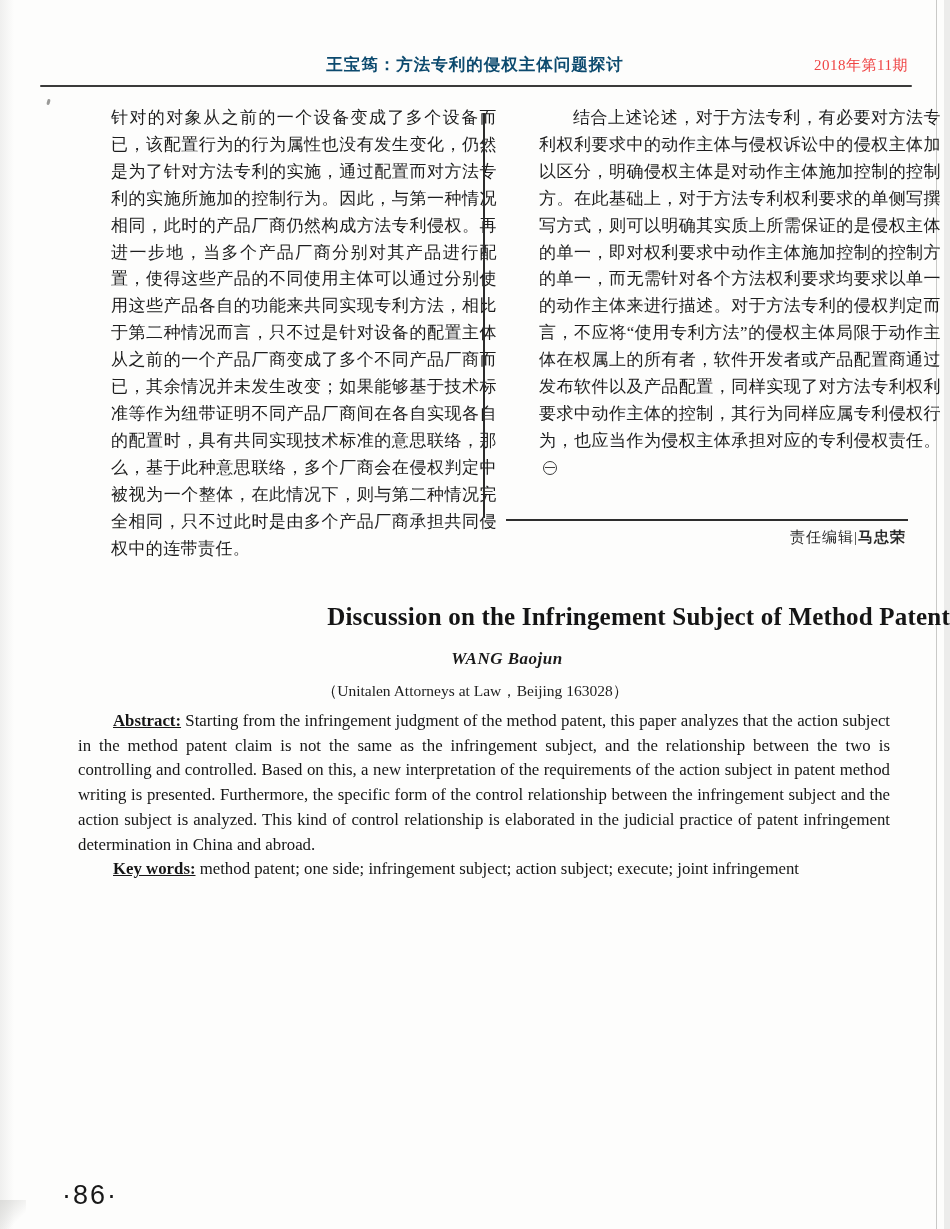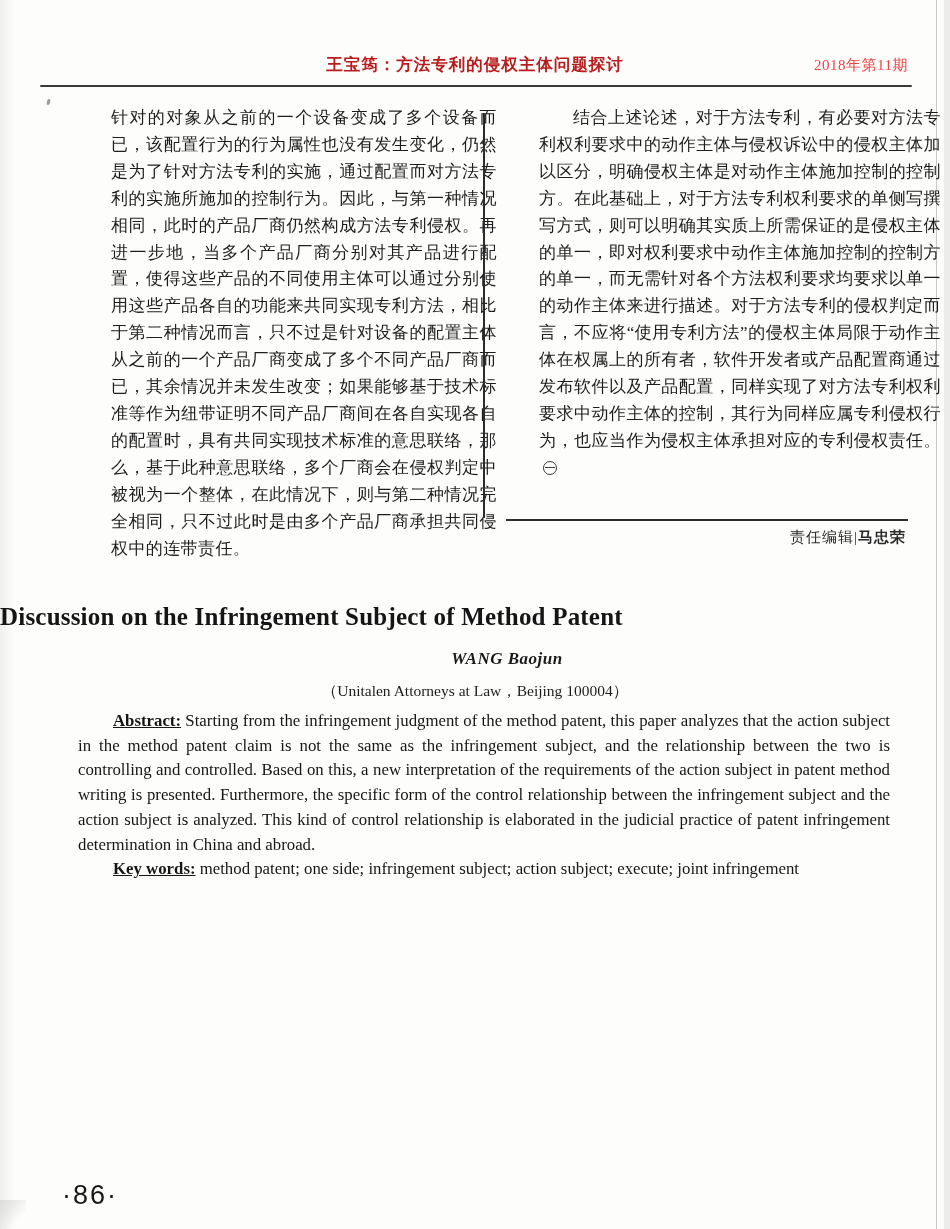--- a/index.html
+++ b/index.html
@@ -29,21 +29,21 @@
     background:linear-gradient(135deg,#dcdcda,rgba(253,253,252,0) 70%);
   }
   .speck{
     position:absolute;left:47px;top:99px;width:3px;height:6px;
     background:#9a9a98;border-radius:2px;transform:rotate(15deg);
   }
   
   .running-title{
     position:absolute;top:54px;left:0;width:100%;
     text-align:center;font-size:16.5px;font-weight:bold;
-    letter-spacing:1px;color:#b91c1c;
+    letter-spacing:1px;color:#0c4a6e;
   }
   .issue{
     position:absolute;top:56px;right:42px;
     font-size:15px;color:#ef4444;letter-spacing:.5px;
   }
   .header-rule{
     position:absolute;top:85px;left:40px;width:872px;height:2px;
     background:#3a3a3a;border-radius:1px;
   }
   
@@ -80,21 +80,21 @@
     background:#2e2e2e;
   }
   .editor-credit{
     position:absolute;left:506px;top:528px;width:400px;
     text-align:right;font-size:15px;letter-spacing:1px;color:#2a2a2a;
   }
   .editor-credit .name{font-weight:bold;}
   
   .en-title{
     position:absolute;top:603px;left:0;width:100%;margin:0;
-    text-align:left;font-size:25px;font-weight:bold;color:#151515;
+    text-align:right;font-size:25px;font-weight:bold;color:#151515;
     letter-spacing:.2px;
   }
   .en-author{
     position:absolute;top:649px;left:0;width:100%;
     text-align:center;font-size:17px;font-weight:bold;font-style:italic;
     color:#1a1a1a;letter-spacing:.5px;padding-left:32px;
   }
   .en-affil{
     position:absolute;top:681px;left:0;width:100%;
     text-align:center;font-size:15.5px;color:#1d1d1d;
@@ -136,21 +136,21 @@
 
   <section class="col col-right">
     <p class="indent"><span>结合上述论述，对于方法专利，有必要对方法专利权利要求中的动作主体与侵权诉讼中的侵权主体加以区分，明确侵权主体是对动作主体施加控制的控制方。在此基础上，对于方法专利权利要求的单侧写撰写方式，则可以明确其实质上所需保证的是侵权主体的单一，即对权利要求中动作主体施加控制的控制方的单一，而无需针对各个方法权利要求均要求以单一的动作主体来进行描述。对于方法专利的侵权判定而言，不应将“使用专利方法”的侵权主体局限于动作主体在权属上的所有者，软件开发者或产品配置商通过发布软件以及产品配置，同样实现了对方法专利权利要求中动作主体的控制，其行为同样应属专利侵权行为，也应当作为侵权主体承担对应的专利侵权责任。</span><span class="end-mark"></span></p>
   </section>
 
   <div class="editor-rule"></div>
   <div class="editor-credit"><span>责任编辑|</span><span class="name">马忠荣</span></div>
 
   <h1 class="en-title">Discussion on the Infringement Subject of Method Patent</h1>
   <div class="en-author">WANG Baojun</div>
-  <div class="en-affil">（Unitalen Attorneys at Law，Beijing 100004）</div>
+  <div class="en-affil">（Unitalen Attorneys at Law，Beijing 163028）</div>
 
   <div class="en-abstract">
     <p><span class="bold">Abstract:</span><span> Starting from the infringement judgment of the method patent, this paper analyzes that the action subject in the method patent claim is not the same as the infringement subject, and the relationship between the two is controlling and controlled. Based on this, a new interpretation of the requirements of the action subject in patent method writing is presented. Furthermore, the specific form of the control relationship between the infringement subject and the action subject is analyzed. This kind of control relationship is elaborated in the judicial practice of patent infringement determination in China and abroad.</span></p>
     <p class="kw"><span class="bold">Key words:</span><span> method patent; one side; infringement subject; action subject; execute; joint infringement</span></p>
   </div>
 
   <div class="page-number">·86·</div>
 
 </div>
 

